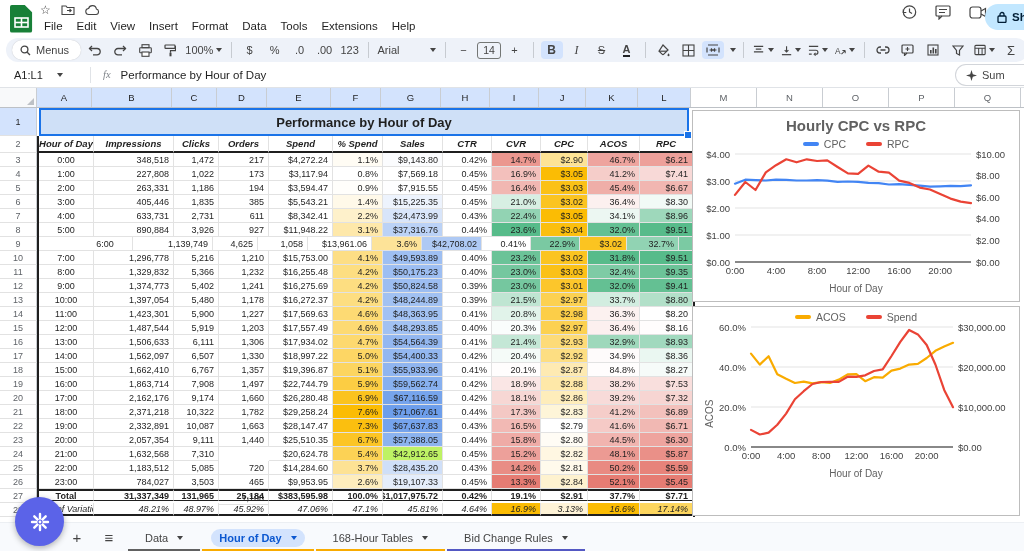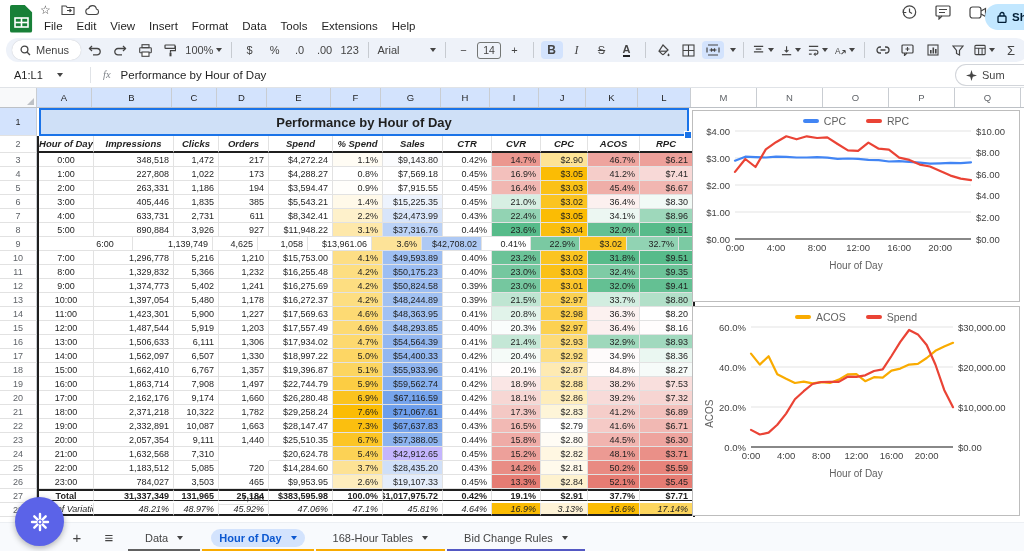--- a/index.html
+++ b/index.html
@@ -404,21 +404,21 @@
             <div class="cell" style="width:44px;height:13px;background:rgb(237,160,154);">$6.21</div>
           </div>
         </div>
         <div class="grow" style="height:14px">
           <div class="gut">4</div>
           <div class="cellswrap">
             <div class="cell center" style="width:46px;height:13px;">1:00</div>
             <div class="cell" style="width:71px;height:13px;">227,808</div>
             <div class="cell" style="width:36px;height:13px;">1,022</div>
             <div class="cell" style="width:41px;height:13px;">173</div>
-            <div class="cell" style="width:55px;height:13px;">$4,288.27</div>
+            <div class="cell" style="width:55px;height:13px;">$3,117.94</div>
             <div class="cell" style="width:41px;height:13px;background:rgb(255,255,255);">0.8%</div>
             <div class="cell" style="width:51px;height:13px;background:rgb(255,255,255);">$7,569.18</div>
             <div class="cell" style="width:40px;height:13px;">0.45%</div>
             <div class="cell" style="width:40px;height:13px;background:rgb(243,192,188);">16.9%</div>
             <div class="cell" style="width:38px;height:13px;background:rgb(251,188,4);">$3.05</div>
             <div class="cell" style="width:43px;height:13px;background:rgb(245,205,201);">41.2%</div>
             <div class="cell" style="width:44px;height:13px;background:rgb(248,217,215);">$7.41</div>
           </div>
         </div>
         <div class="grow" style="height:14px">
@@ -746,26 +746,26 @@
         </div>
         <div class="grow" style="height:14px">
           <div class="gut">24</div>
           <div class="cellswrap">
             <div class="cell center" style="width:46px;height:13px;">21:00</div>
             <div class="cell" style="width:71px;height:13px;">1,632,568</div>
             <div class="cell" style="width:36px;height:13px;">7,310</div>
             <div class="cell" style="width:41px;height:13px;margin-top:44px;">1,108</div>
             <div class="cell" style="width:55px;height:13px;">$20,624.78</div>
             <div class="cell" style="width:41px;height:13px;background:rgb(252,210,85);">5.4%</div>
-            <div class="cell" style="width:51px;height:13px;background:#c4b5fd;">$42,912.65</div>
+            <div class="cell" style="width:51px;height:13px;background:#bef264;">$42,912.65</div>
             <div class="cell" style="width:40px;height:13px;">0.45%</div>
             <div class="cell" style="width:40px;height:13px;background:rgb(237,160,154);">15.2%</div>
             <div class="cell" style="width:38px;height:13px;background:rgb(255,247,226);">$2.82</div>
             <div class="cell" style="width:43px;height:13px;background:rgb(236,154,147);">48.1%</div>
-            <div class="cell" style="width:44px;height:13px;background:rgb(234,144,136);">$3.71</div>
+            <div class="cell" style="width:44px;height:13px;background:rgb(234,144,136);">$5.87</div>
           </div>
         </div>
         <div class="grow" style="height:14px">
           <div class="gut">25</div>
           <div class="cellswrap">
             <div class="cell center" style="width:46px;height:13px;">22:00</div>
             <div class="cell" style="width:71px;height:13px;">1,183,512</div>
             <div class="cell" style="width:36px;height:13px;">5,085</div>
             <div class="cell" style="width:41px;height:13px;">720</div>
             <div class="cell" style="width:55px;height:13px;">$14,284.60</div>
@@ -823,21 +823,21 @@
             <div class="cell" style="width:41px;height:11px;">47.1%</div>
             <div class="cell" style="width:51px;height:11px;">45.81%</div>
             <div class="cell" style="width:40px;height:11px;">4.64%</div>
             <div class="cell" style="width:40px;height:11px;background:#FBBC04;">16.9%</div>
             <div class="cell" style="width:38px;height:11px;background:#FEF3D7;">3.13%</div>
             <div class="cell" style="width:43px;height:11px;background:#FBBC04;">16.6%</div>
             <div class="cell" style="width:44px;height:11px;background:#FDD65F;">17.14%</div>
           </div>
         </div>
       </div>
-    <div class="chart" id="chart1" style="left:692px; top:22px; width:326px; height:190px;">
+    <div class="chart" id="chart1" style="left:692px; top:22px; width:326px; height:190px;"><div class="chart-title">Hourly CPC vs RPC</div>
   <div class="chart-legend">
           <span class="leg-item"><span class="leg-sw" style="background:#4285F4"></span>CPC</span>
           <span class="leg-item"><span class="leg-sw" style="background:#EA4335"></span>RPC</span>
         </div><svg width="326" height="128">
           <text class="axt" x="37" y="115.5" text-anchor="end">$0.00</text>
           <line x1="42" y1="85" x2="278" y2="85" stroke="#e3e3e3" stroke-width="1"></line>
           <text class="axt" x="37" y="88.5" text-anchor="end">$1.00</text>
           <line x1="42" y1="58" x2="278" y2="58" stroke="#e3e3e3" stroke-width="1"></line>
           <text class="axt" x="37" y="61.5" text-anchor="end">$2.00</text>
           <line x1="42" y1="31" x2="278" y2="31" stroke="#e3e3e3" stroke-width="1"></line>

